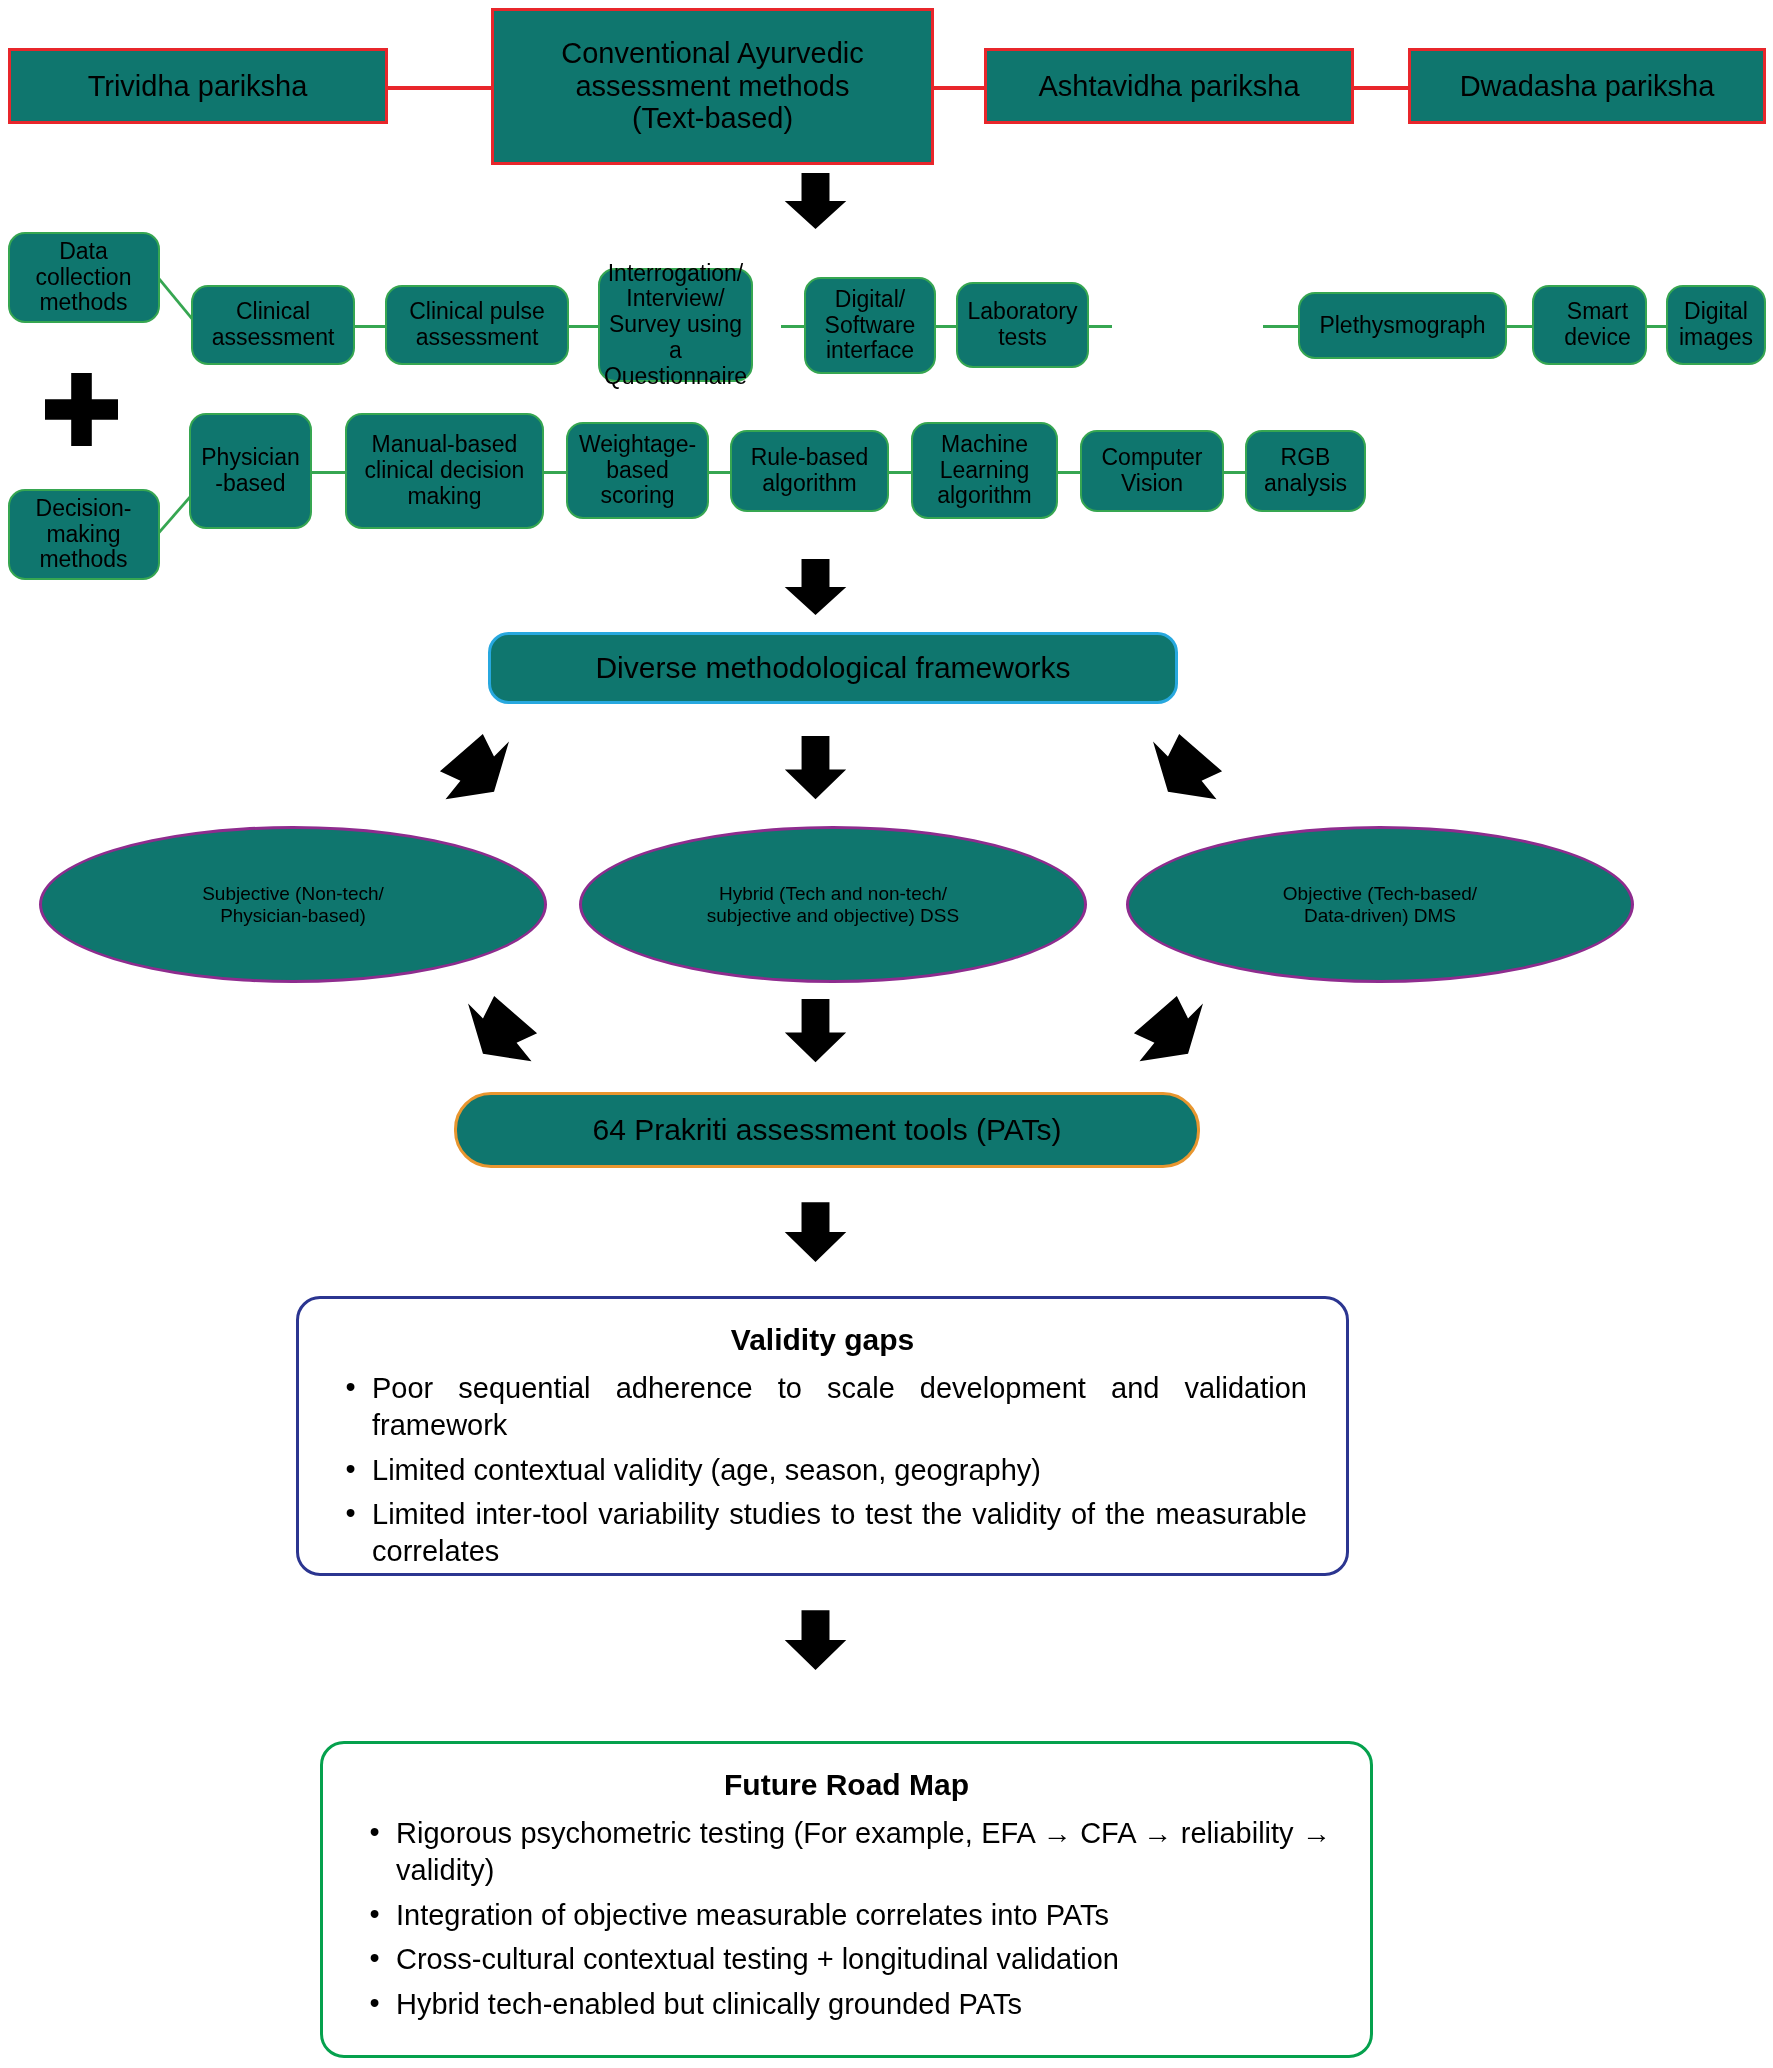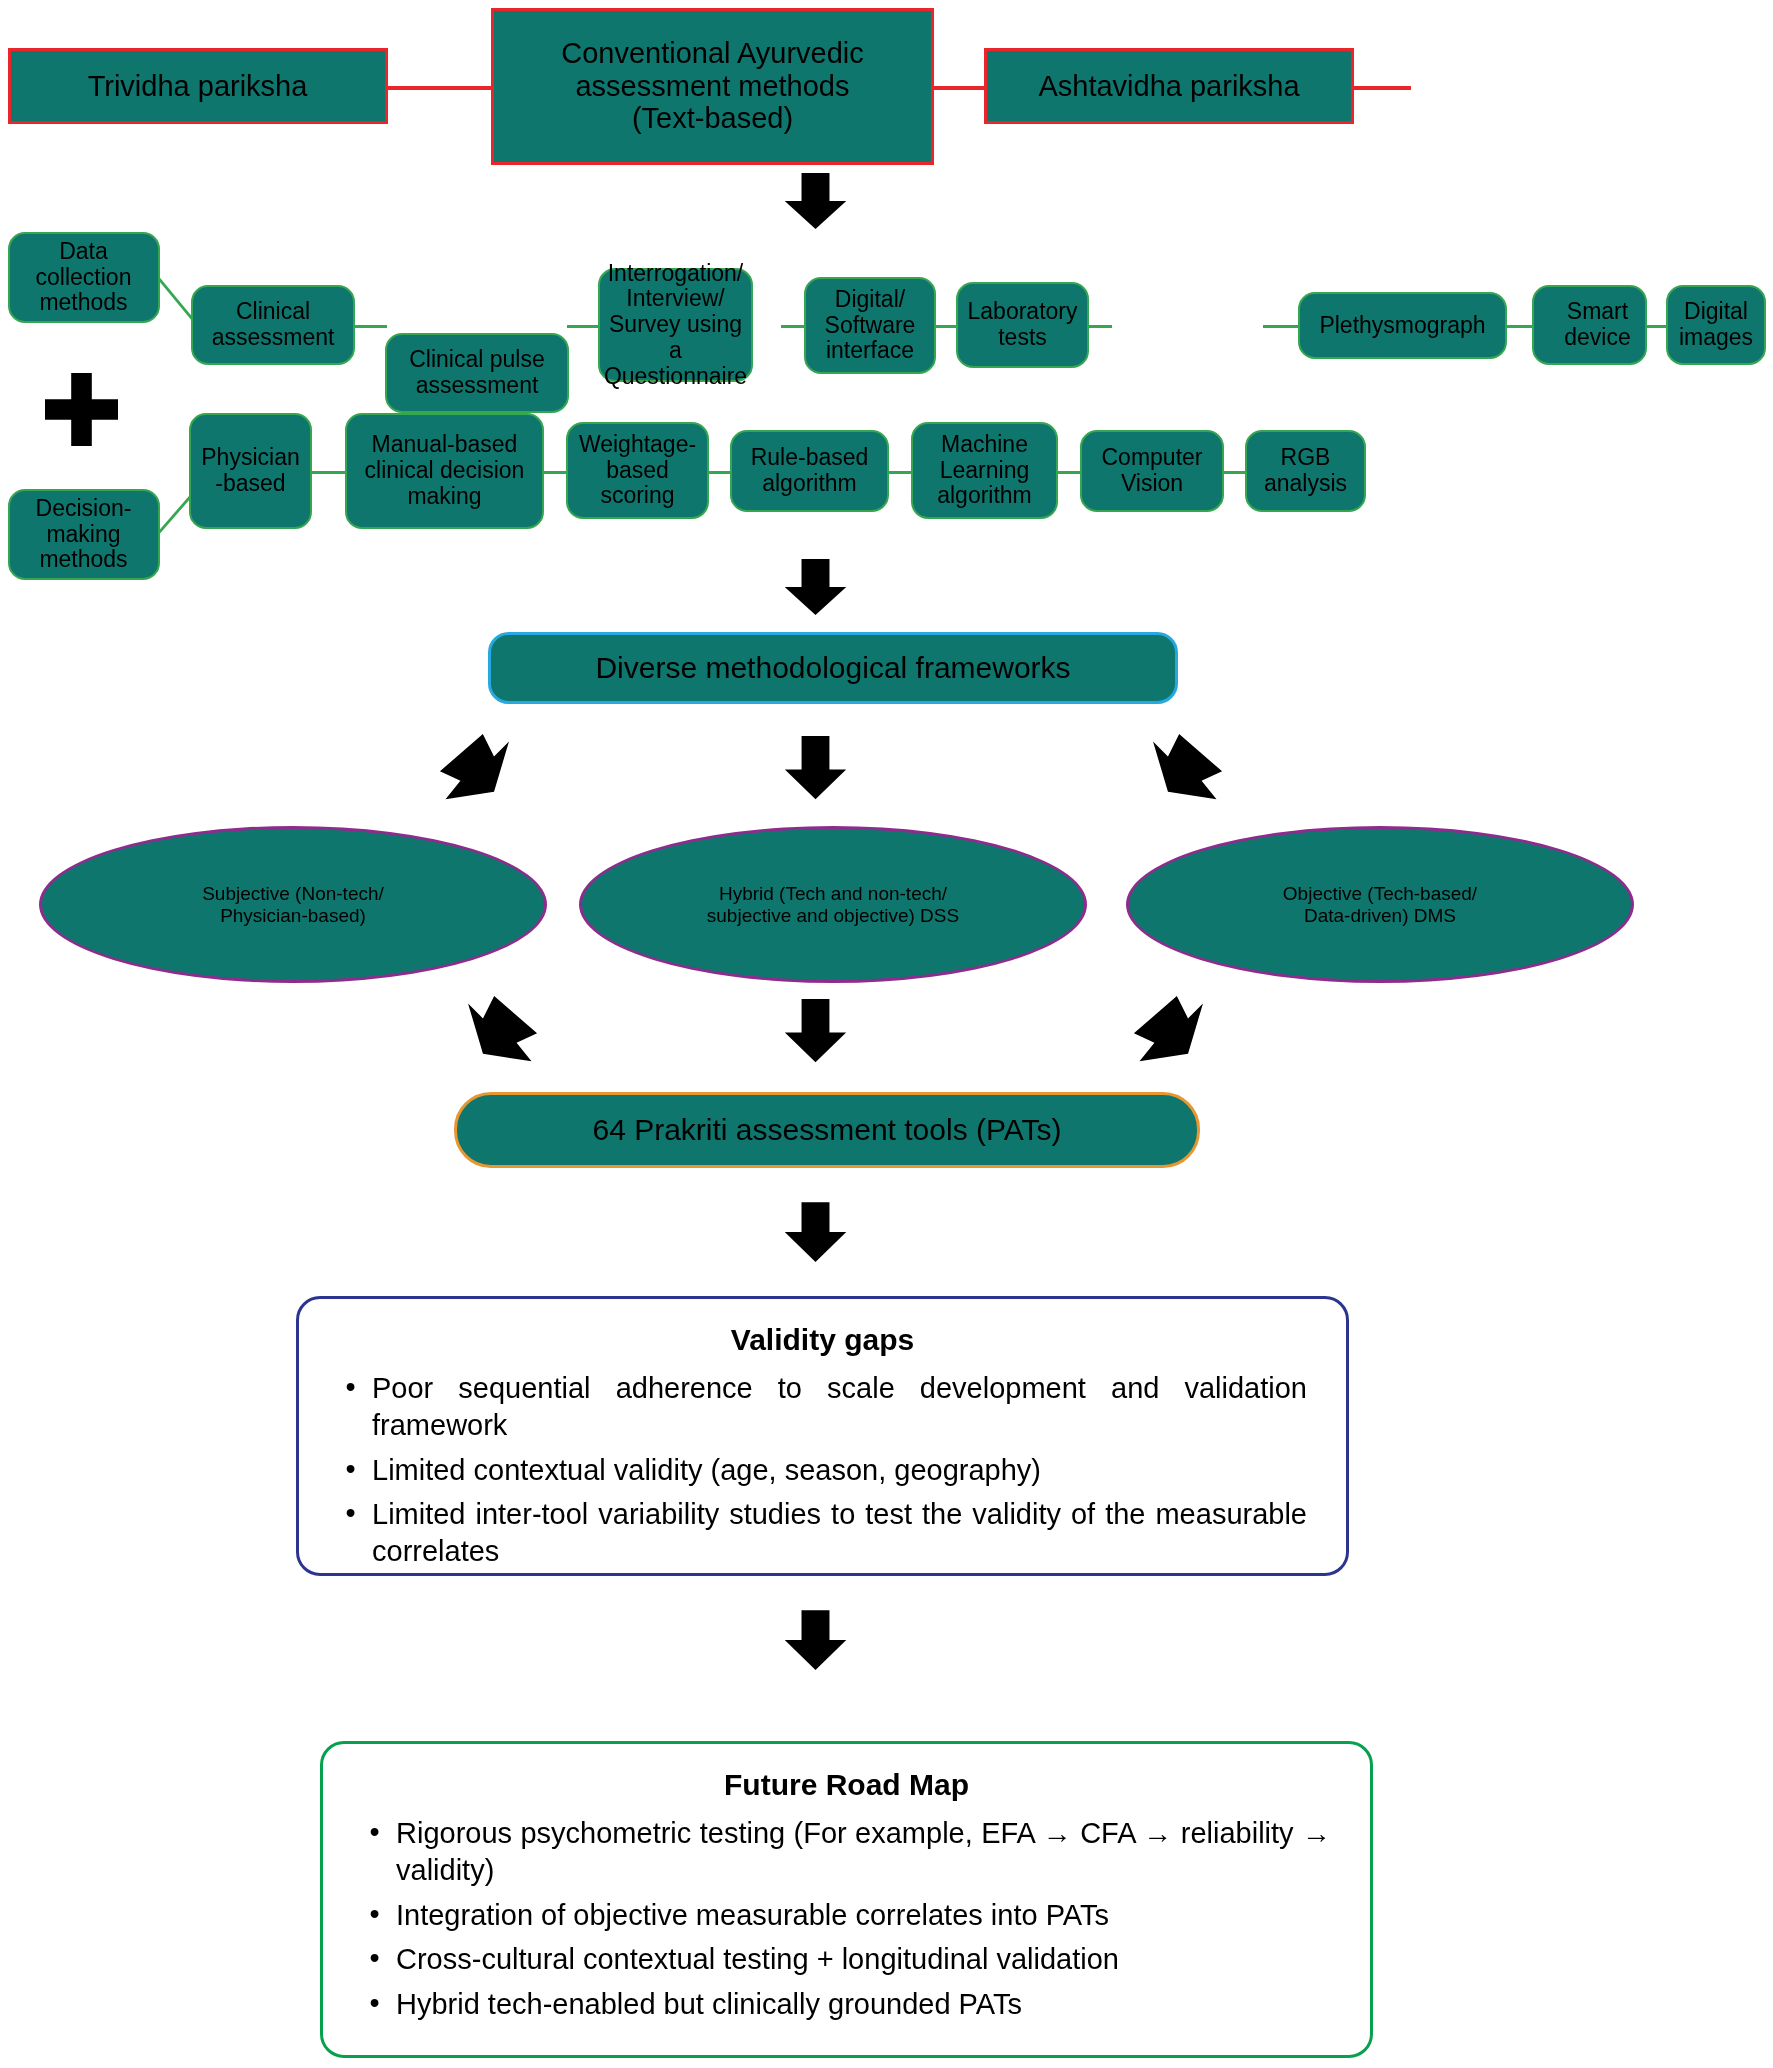--- a/index.html
+++ b/index.html
@@ -140,20 +140,21 @@
   <div class="hline" style="left:1350px; top:86px; width:61px;"></div>
 
   <div class="node red-box" style="left:7.5px; top:48px; width:380px; height:76px;">Trividha pariksha</div>
 
   <div class="node red-box big" style="left:491px; top:7.5px; width:443px; height:157px;">Conventional Ayurvedic
 assessment methods
 (Text-based)</div>
 
   <div class="node red-box" style="left:984px; top:48px; width:370px; height:76px;">Ashtavidha pariksha</div>
 
+  <div class="node red-box" style="left:1408px; top:48px; width:358px; height:76px;">Dwadasha pariksha</div>
 
   <div class="arrow-down" style="left:781px; top:173px; width:69px; height:58px;">
     <svg width="69" height="58" viewBox="0 0 74 62">
         <polygon points="22,0 52,0 52,30 70,30 37,60 4,30 22,30" fill="#000"></polygon>
       </svg>
   </div>
 
   <div class="node green-box" style="left:7.5px; top:232px; width:152px; height:91px;">Data
 collection
 methods</div>
@@ -168,21 +169,21 @@
   <div class="gline" style="left:567px; top:325px; width:34px;"></div>
   <div class="gline" style="left:781px; top:325px; width:24px;"></div>
   <div class="gline" style="left:934px; top:325px; width:24px;"></div>
   <div class="gline" style="left:1088px; top:325px; width:24px;"></div>
   <div class="gline" style="left:1263px; top:325px; width:36px;"></div>
   <div class="gline" style="left:1505px; top:325px; width:29px;"></div>
   <div class="gline" style="left:1644px; top:325px; width:23px;"></div>
 
   <div class="node green-box" style="left:191px; top:285px; width:164px; height:80px;">Clinical
 assessment</div>
-  <div class="node green-box" style="left:385px; top:285px; width:184px; height:80px;margin-top:48px;">Clinical pulse
+  <div class="node green-box" style="left:385px; top:285px; width:184px; height:80px;">Clinical pulse
 assessment</div>
   <div class="node green-box" style="left:598px; top:268px; width:155px; height:114px;">Interrogation/
 Interview/
 Survey using a
 Questionnaire</div>
   <div class="node green-box" style="left:804px; top:277px; width:132px; height:97px;">Digital/
 Software
 interface</div>
   <div class="node green-box" style="left:956px; top:282px; width:133px; height:86px;">Laboratory
 tests</div>

